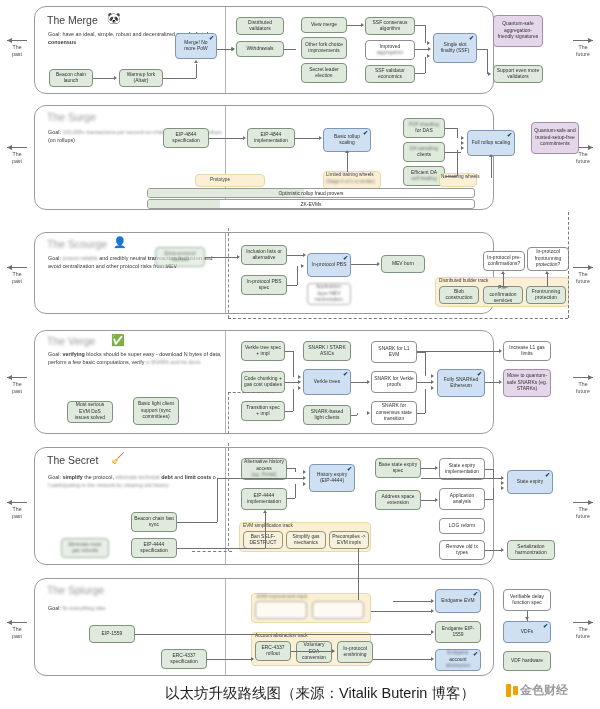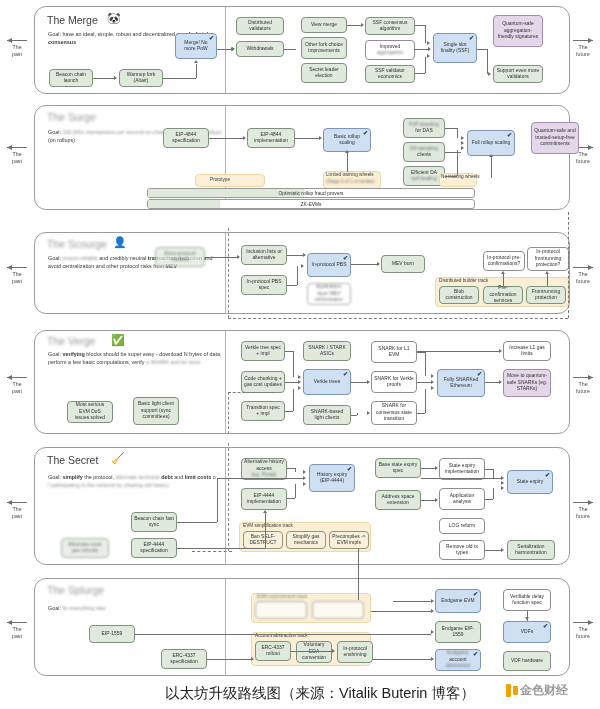--- a/index.html
+++ b/index.html
@@ -25,21 +25,21 @@
     color: #4a4a4a;
     line-height: 1.25;
     letter-spacing: .1px;
   }
   .rail svg { display:block; margin: 0 auto 1px auto; }
 
   
   .section {
     position: absolute;
     left: 34px;
-    width: 536px;
+    width: 460px;
     border: 1.1px solid #9b9b9b;
     border-radius: 12px;
     background: #ffffff;
   }
   .divider {
     position: absolute;
     top: 0; bottom: 0;
     width: 0;
     border-left: 1px solid #b4b4b4;
   }

